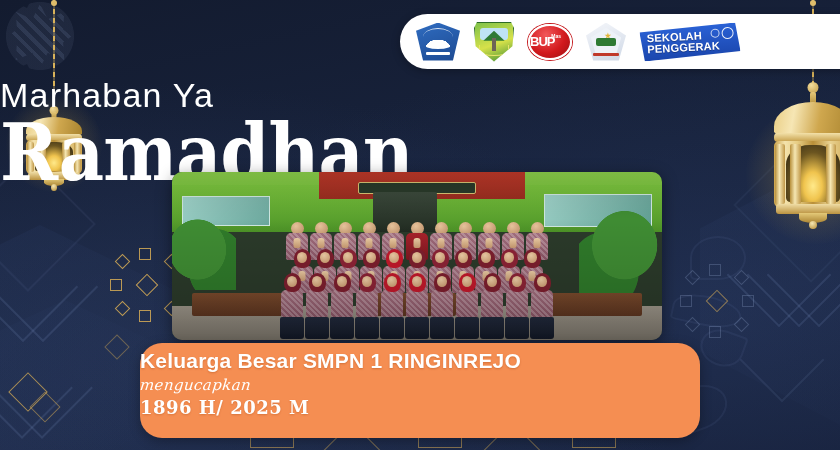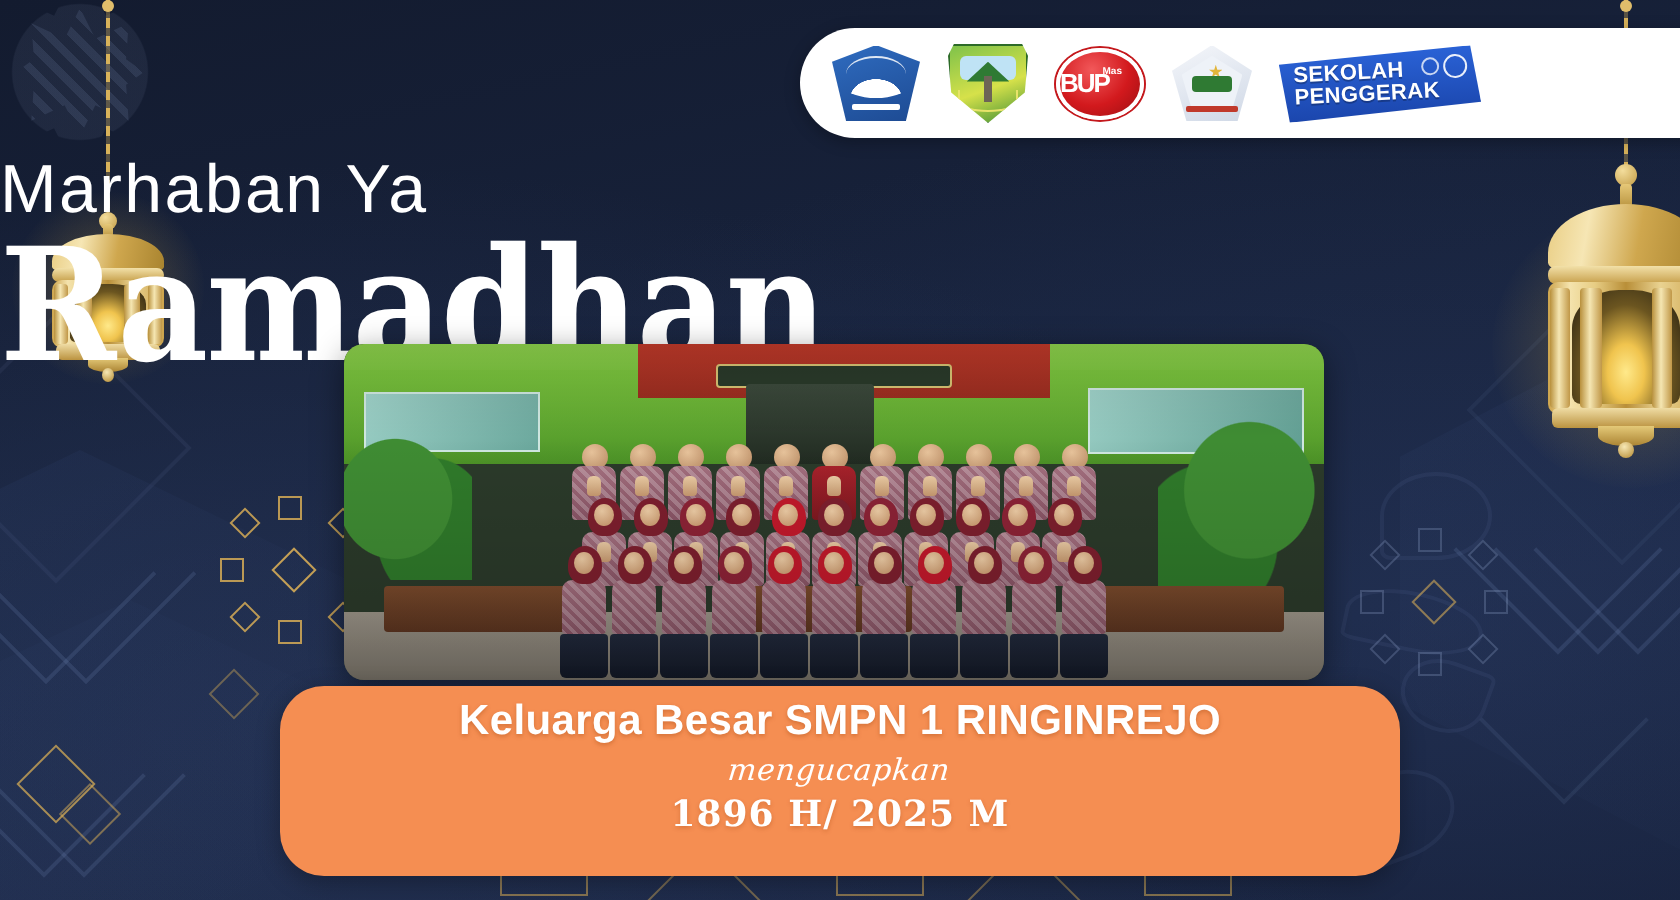--- a/index.html
+++ b/index.html
@@ -335,21 +335,21 @@
 
   #photo-vignette{position:absolute;inset:0;
     background:linear-gradient(180deg,rgba(0,0,0,.12),rgba(0,0,0,0) 28%,rgba(0,0,0,.18));}
 
   
   #msg-box {
     position:absolute; left:140px; top:343px; width:560px; height:95px;
     background:#f58e52;
     border-radius:22px;
     z-index:6;
-    display:flex; flex-direction:column; align-items:center;
+    display:flex; flex-direction:column; align-items:flex-start;
     justify-content:flex-start;
     padding-top:5px;
     box-shadow:0 3px 12px rgba(0,0,0,.3);
   }
   #msg-l1 {
     font-family:"Liberation Sans", sans-serif;
     font-size:21px; font-weight:bold; color:#ffffff;
     letter-spacing:.2px; line-height:1.25;
     text-shadow:0 1px 2px rgba(150,60,10,.35);
   }

